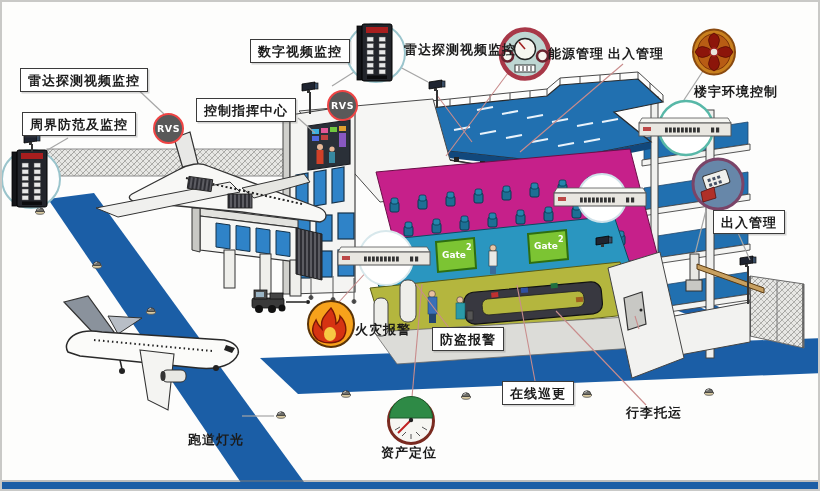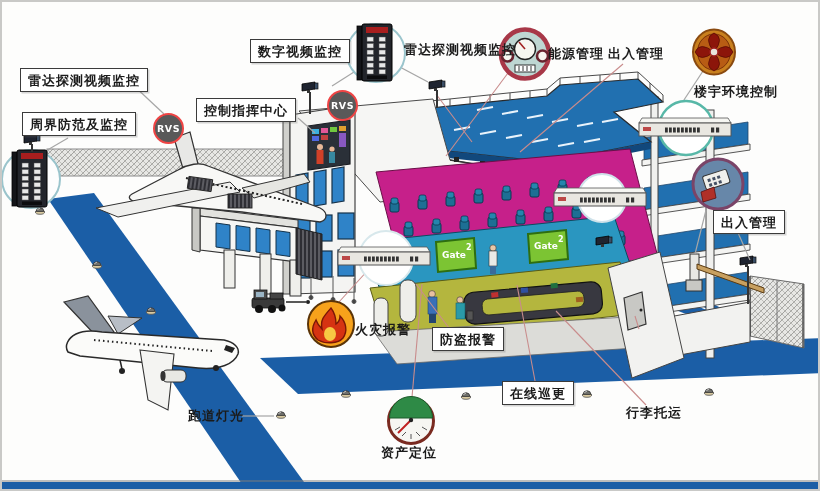--- a/index.html
+++ b/index.html
@@ -515,18 +515,18 @@
 <div class="lbl box" style="left:430px;top:325px">防盗报警</div>
 <div class="lbl box" style="left:500px;top:379px">在线巡更</div>
 
 <div class="lbl" style="left:402px;top:41px">雷达探测视频监控</div>
 <div class="lbl" style="left:546px;top:45px">能源管理</div>
 <div class="lbl" style="left:606px;top:45px">出入管理</div>
 <div class="lbl" style="left:692px;top:83px">楼宇环境控制</div>
 <div class="lbl" style="left:353px;top:321px">火灾报警</div>
 <div class="lbl" style="left:624px;top:404px">行李托运</div>
 <div class="lbl" style="left:379px;top:444px">资产定位</div>
-<div class="lbl" style="left:186px;top:407px">跑道灯光</div>
+<div class="lbl" style="left:186px;top:431px">跑道灯光</div>
 
 <div class="rvs" style="left:151px;top:111px">RVS</div>
 <div class="rvs" style="left:325px;top:88px">RVS</div>
 
 </div>
 
 </body></html>

